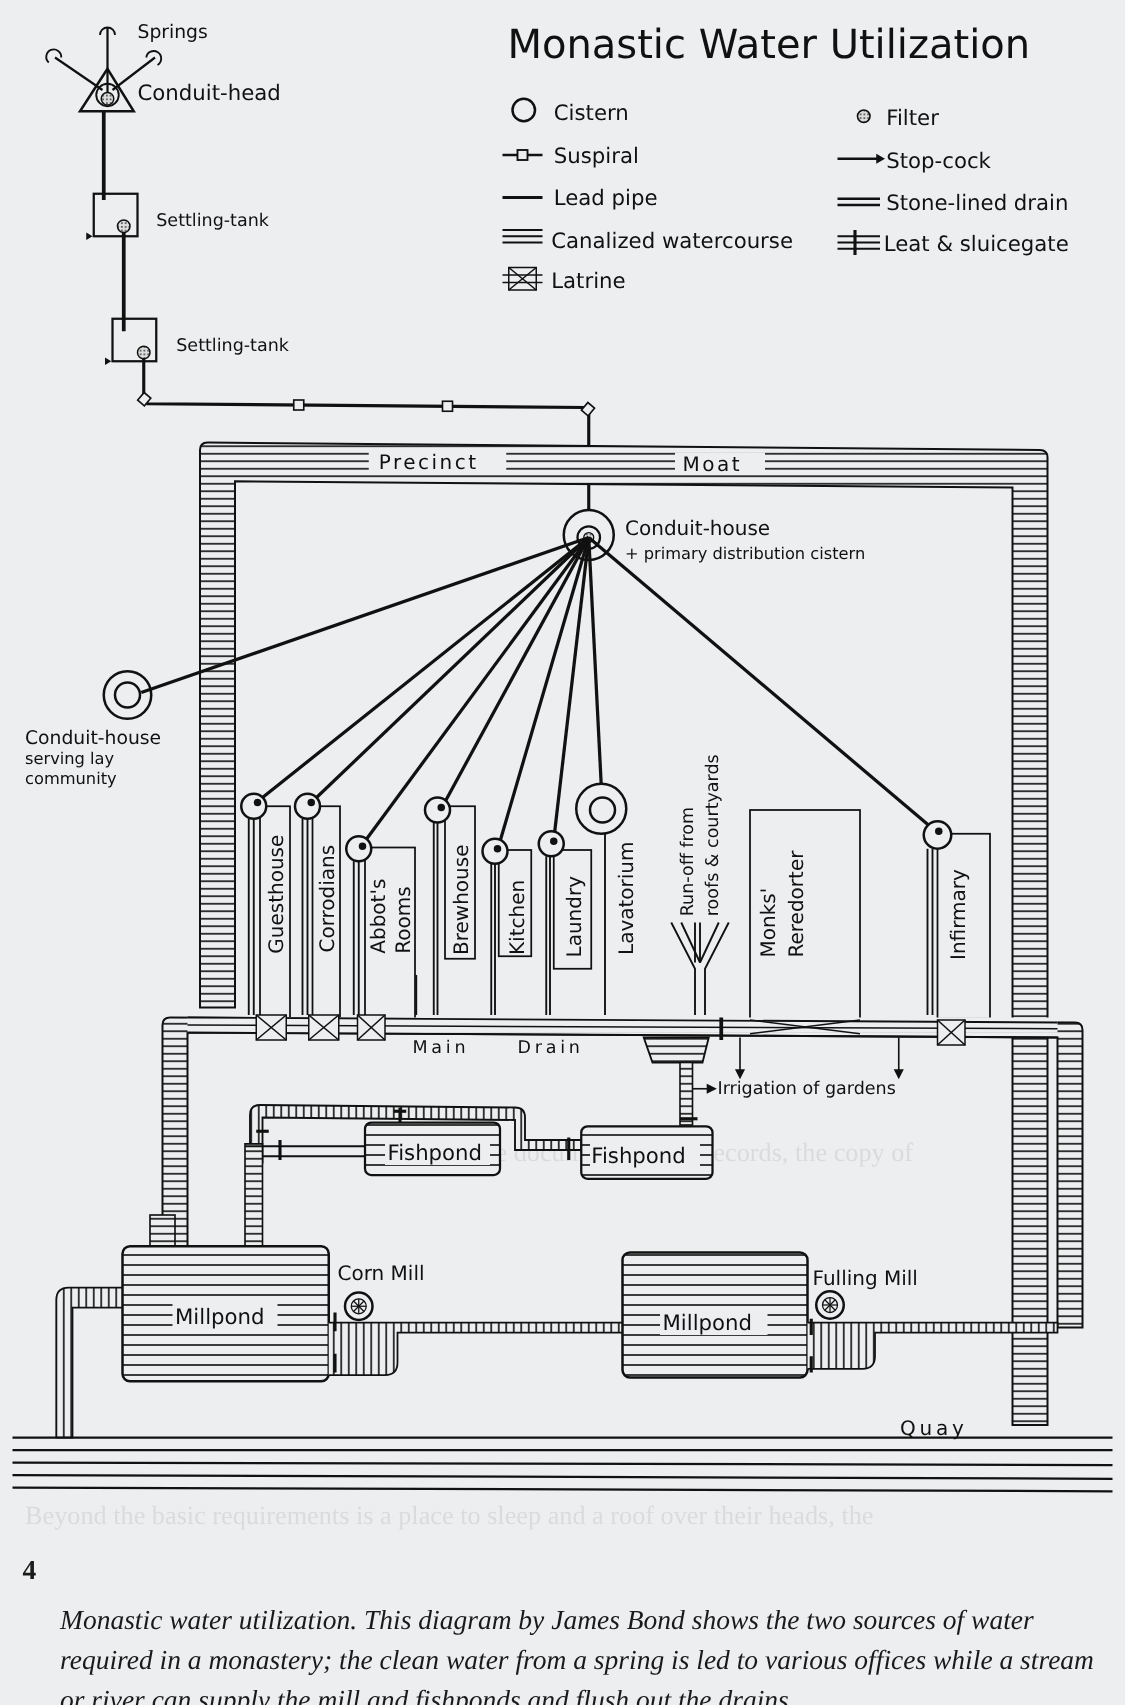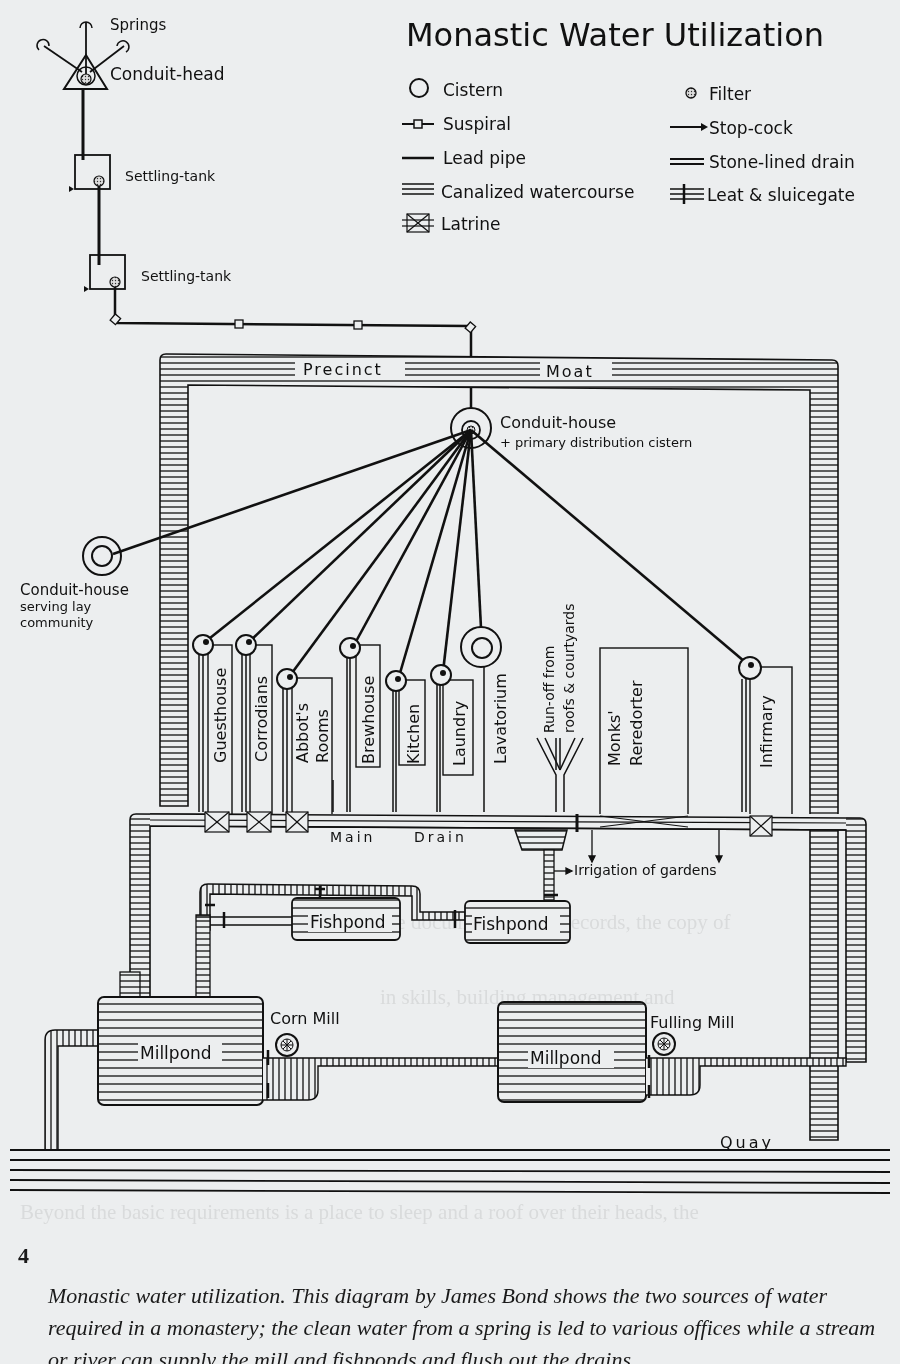--- a/index.html
+++ b/index.html
@@ -11,21 +11,20 @@
   .caption .num{position:absolute;left:0;top:0;font-style:normal;font-weight:bold;}
   .caption .txt{margin-left:30px;display:block;margin-top:40px;}
   .bgtext{position:absolute;font-family:"Liberation Serif",serif;font-size:21px;color:rgba(80,80,80,0.12);white-space:nowrap;}
 </style>
 </head>
 <body>
 
 <div id="page">
 
   <div class="bgtext" style="left:380px;top:910px;">the documentation of records, the copy of</div>
-  <div class="bgtext" style="left:380px;top:985px;">in skills, building management and</div>
   <div class="bgtext" style="left:20px;top:1200px;">Beyond the basic requirements is a place to sleep and a roof over their heads, the</div>
 
   <svg width="900" height="1364" viewBox="0 0 900 1364">
     <defs>
       <pattern id="hatchH" width="10" height="6" patternUnits="userSpaceOnUse">
         <rect width="10" height="6" fill="#eceeef"></rect>
         <line x1="0" y1="3" x2="10" y2="3" stroke="#111" stroke-width="1.3"></line>
       </pattern>
       <pattern id="hatchV" width="6" height="10" patternUnits="userSpaceOnUse">
         <rect width="6" height="10" fill="#eceeef"></rect>

